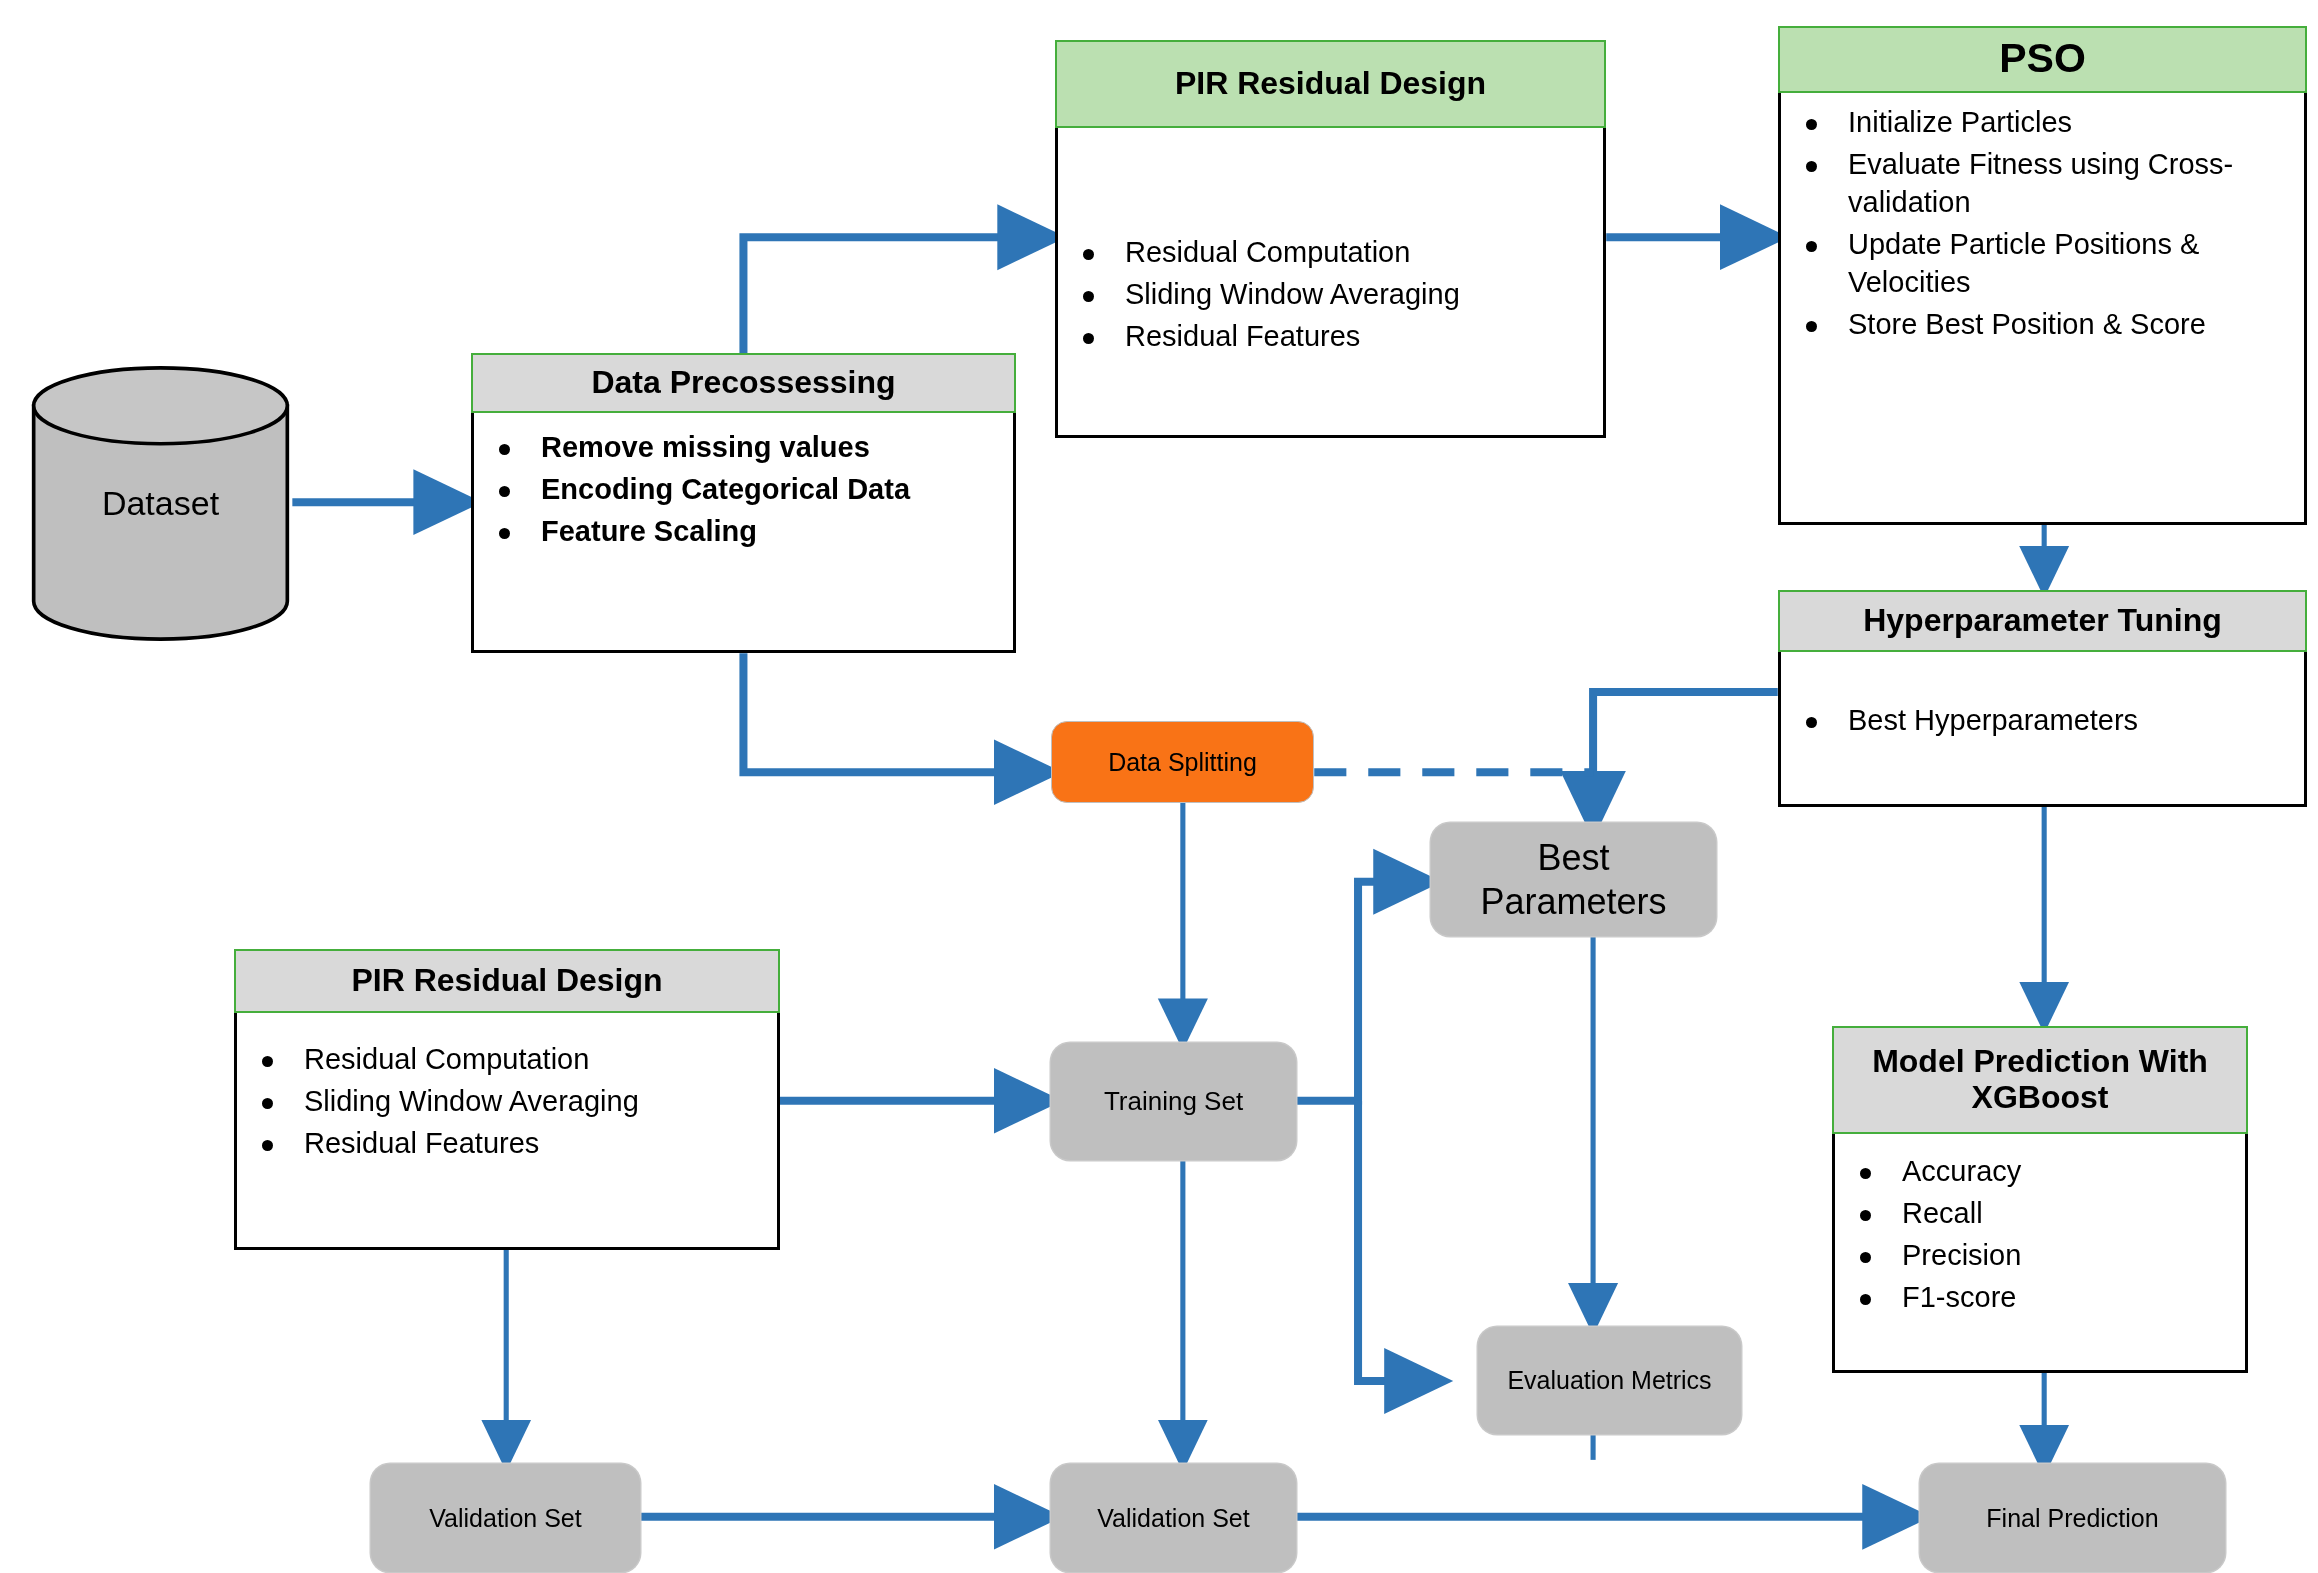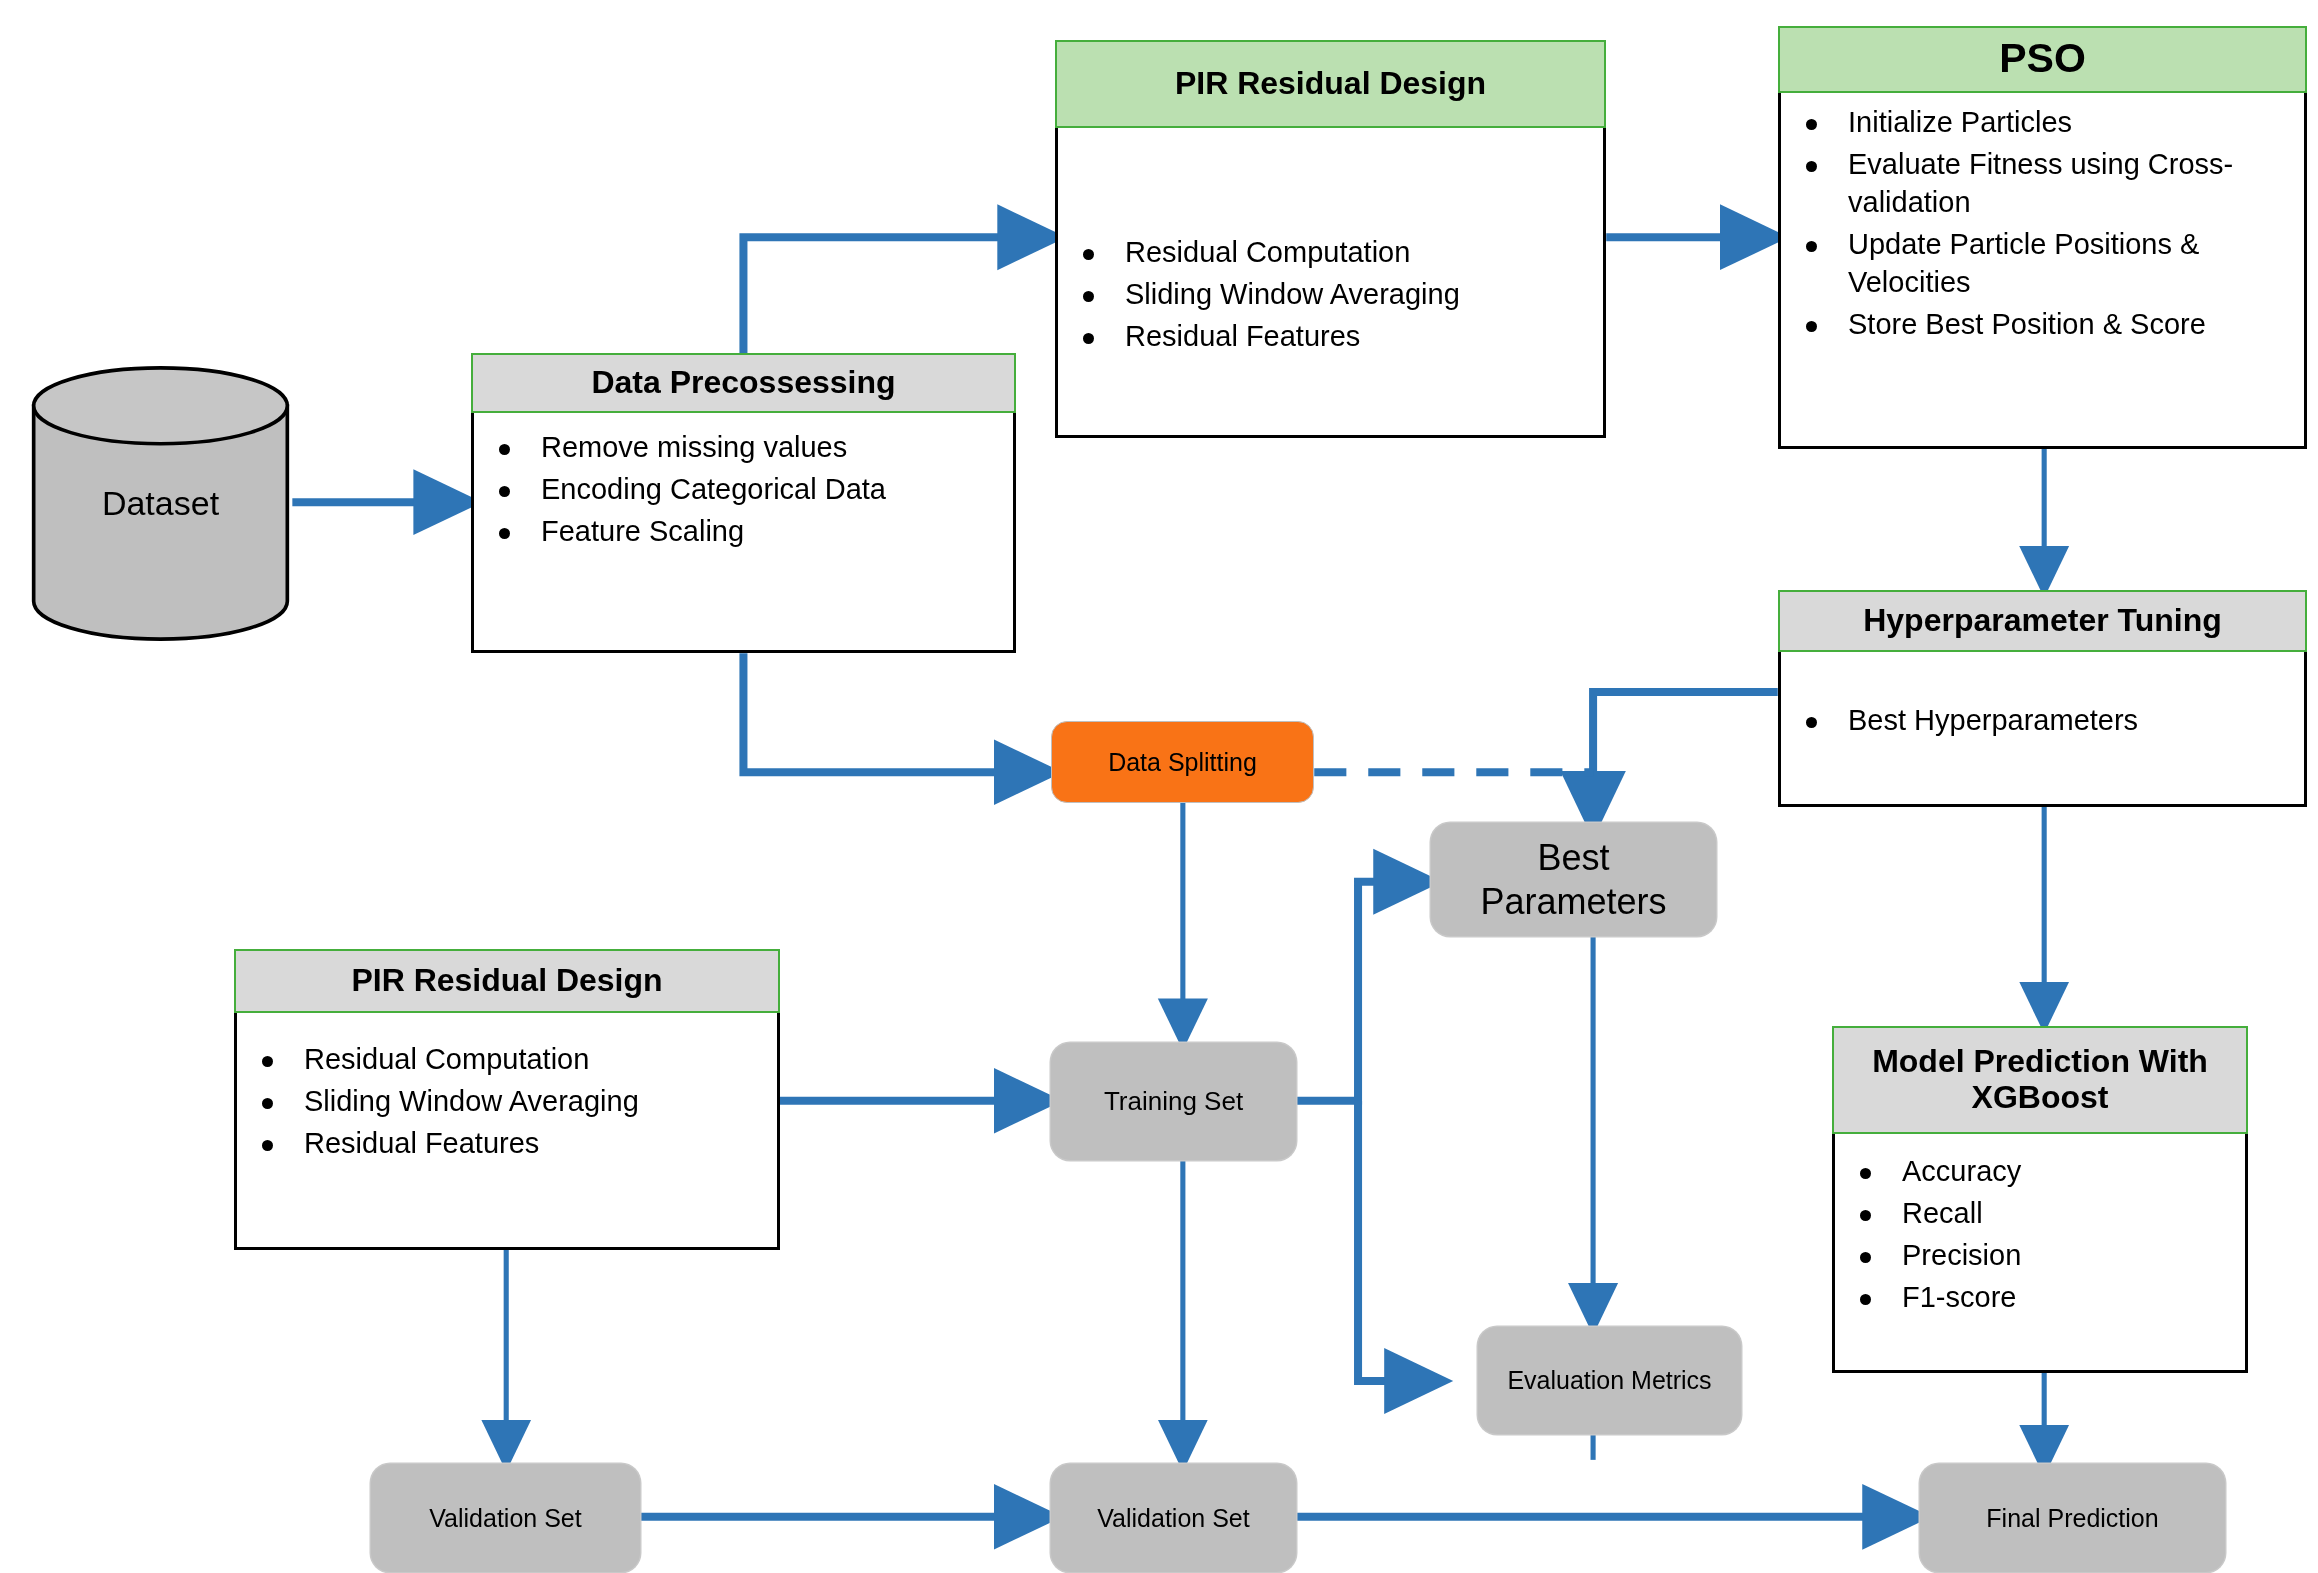--- a/index.html
+++ b/index.html
@@ -117,21 +117,21 @@
   <div class="cyl" style="left:29px;top:365px;width:263px;height:277px;">
     <svg width="263" height="277" viewBox="0 0 360 380">
       <path d="M6,56 L6,324 A174,52 0 0 0 354,324 L354,56 Z" fill="#BFBFBF" stroke="#000" stroke-width="5"></path>
       <ellipse cx="180" cy="56" rx="174" ry="52" fill="#C6C6C6" stroke="#000" stroke-width="5"></ellipse>
     </svg>
     <div class="lbl" style="font-size:34px;">Dataset</div>
   </div>
 
   <div class="card" style="left:471px;top:353px;width:545px;height:300px;">
     <div class="hdr gray" style="height:60px;font-size:32px;">Data Precossessing</div>
-    <div class="body" style="height:240px;padding-top:16px;font-size:29px;">
+    <div class="body" style="height:240px;padding-top:16px;font-size:29px;font-weight:bold;">
       <ul>
         <li>Remove missing  values</li>
         <li>Encoding Categorical Data</li>
         <li>Feature Scaling</li>
       </ul>
     </div>
   </div>
 
   <div class="card" style="left:1055px;top:40px;width:551px;height:398px;">
     <div class="hdr green" style="height:88px;font-size:32px;">PIR Residual Design</div>
@@ -139,21 +139,21 @@
       <ul>
         <li>Residual Computation</li>
         <li>Sliding Window Averaging</li>
         <li>Residual Features</li>
       </ul>
     </div>
   </div>
 
   <div class="card" style="left:1778px;top:25.6px;width:529px;height:423px;">
     <div class="hdr green" style="height:67px;font-size:41px;">PSO</div>
-    <div class="body" style="height:356px;padding-top:11.7px;font-size:29px;">
+    <div class="body" style="height:432px;padding-top:11.7px;font-size:29px;">
       <ul>
         <li>Initialize    Particles</li>
         <li>Evaluate Fitness using Cross-validation</li>
         <li>Update Particle Positions &amp; Velocities</li>
         <li>Store Best    Position &amp; Score</li>
       </ul>
     </div>
   </div>
 
   <div class="card" style="left:1778px;top:590px;width:529px;height:217px;">

